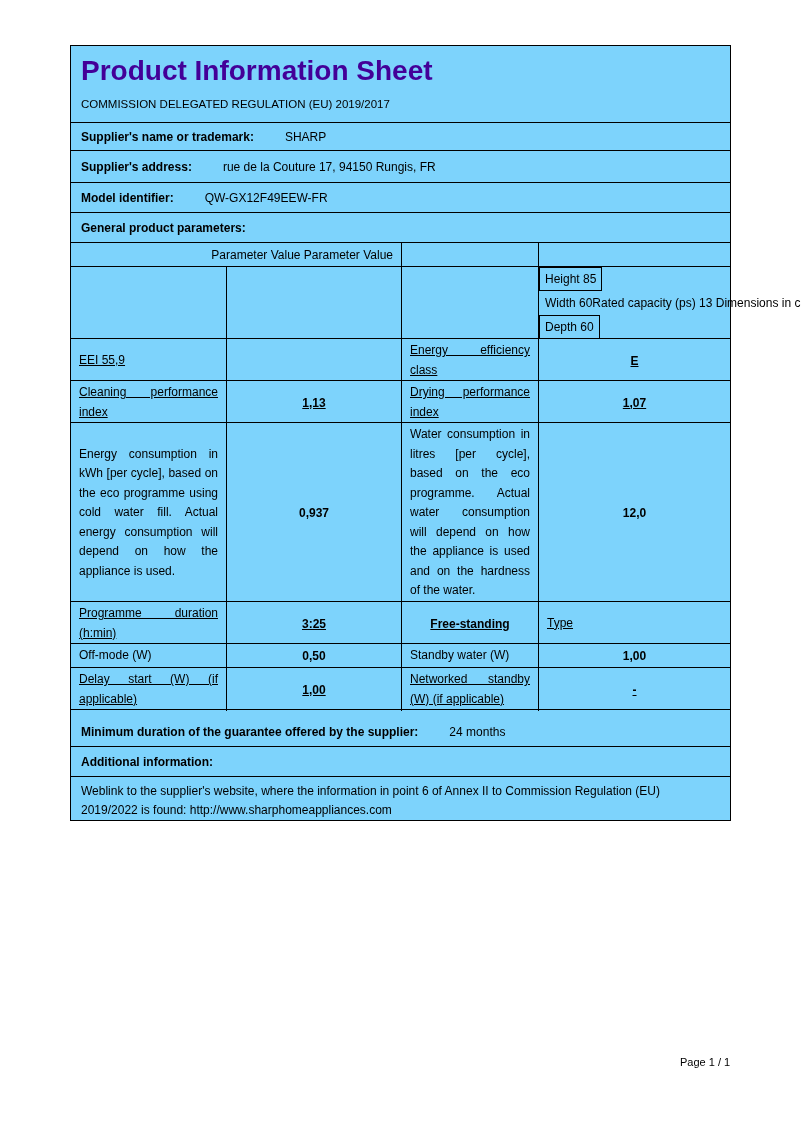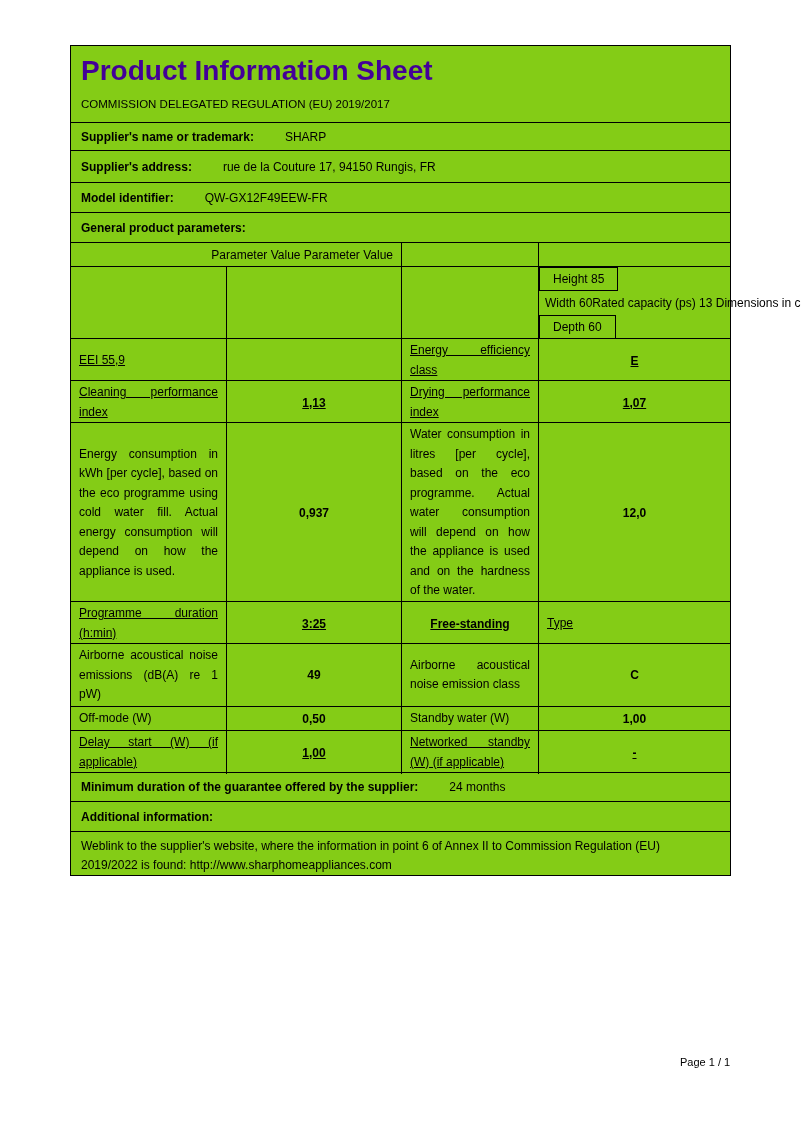--- a/index.html
+++ b/index.html
@@ -8,47 +8,47 @@
     background: #ffffff;
     font-family: "Liberation Sans", sans-serif;
     color: #000;
     overflow: hidden;
     position: relative;
   }
   .sheet {
     position: absolute; left: 70px; top: 45px;
     width: 661px;
     border: 1px solid #000;
-    background: #84cc16;
+    background: #7dd3fc;
   }
   .sheet > div { border-bottom: 1px solid #000; }
   .sheet > div:last-child { border-bottom: none; }
 
   .title-block { height: 77px; padding: 9px 10px 0 10px; }
   .title { font-size: 28px; font-weight: bold; color: var(--title-color, #430098); line-height: 32px; }
   .regulation { font-size: 11.5px; margin-top: 11px; }
 
   .info { display: flex; align-items: center; padding: 0 10px; font-size: 12px; gap: 26px; }
   .lbl { font-weight: bold; margin-right: 5px; white-space: nowrap; }
 
-  .h24 { height: 24px; } .h28 { height: 28px; } .h29 { height: 29px; }
+  .h24 { height: 24px; } .h28 { height: 28px; } .h29 { height: 29px; margin-top: 8px; }
   .h30 { height: 30px; } .h32 { height: 32px; } .h42 { height: 42px; text-decoration: underline; }
   .h43 { height: 43px; } .h63 { height: 63px; } .h72 { height: 72px; }
   .h179 { height: 179px; }
 
   .trow { display: grid; grid-template-columns: 155px 175px 137px 192px; }
   .trow.hdr { grid-template-columns: 330px 137px 192px; }
   .c { border-left: 1px solid #000; display: flex; align-items: center; padding: 2px 8px; font-size: 12px; overflow: visible; justify-content: flex-end; }
   .c:first-child { border-left: none; }
   .jt { width: 100%; text-align: justify; text-align-last: left; line-height: 19.5px; }
   .v { justify-content: center; text-align: center; font-weight: bold; }
 
   .dimcell { padding: 0; display: block; }
   .dim-row { height: 24px; line-height: 24px; font-size: 12px; white-space: nowrap; }
-  .dim-box { display: inline-block; height: 24px; line-height: 22px; border: 1px solid #000; padding: 0 13px; }
+  .dim-box { display: inline-block; height: 24px; line-height: 22px; border: 1px solid #000; padding: 0 5px; }
   .dim-overflow { padding-left: 6px; }
 
   .para { padding: 5px 10px; font-size: 12px; line-height: 18.5px; }
 
   .footer { position: absolute; left: 680px; top: 1056px; font-size: 11px; }
 </style>
 </head>
 <body>
 
 <div class="sheet">
@@ -133,30 +133,20 @@
     <div class="c">
         <div class="jt">Programme duration (h:min)</div>
       </div>
     <div class="c v">3:25</div>
     <div class="c v">Free-standing</div>
     <div class="c">
         <div class="jt">Type</div>
       </div>
   </div>
 
-  <div class="trow h63">
-    <div class="c">
-        <div class="jt">Airborne acoustical noise emissions (dB(A) re 1 pW)</div>
-      </div>
-    <div class="c v">49</div>
-    <div class="c">
-        <div class="jt">Airborne acoustical noise emission class</div>
-      </div>
-    <div class="c v">C</div>
-  </div>
 
   <div class="trow h24">
     <div class="c">
         <div class="jt">Off-mode (W)</div>
       </div>
     <div class="c v">0,50</div>
     <div class="c">
         <div class="jt">Standby water (W)</div>
       </div>
     <div class="c v">1,00</div>

